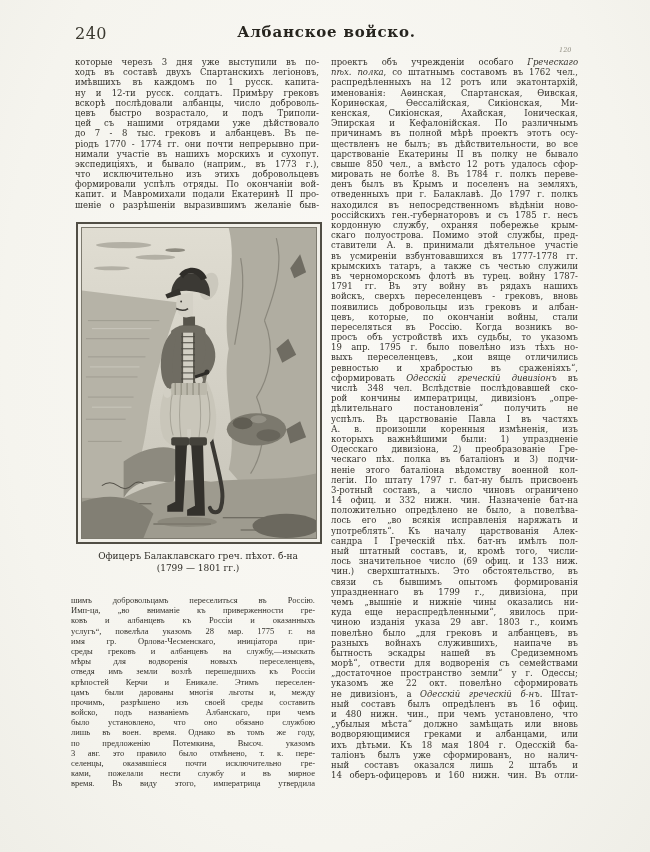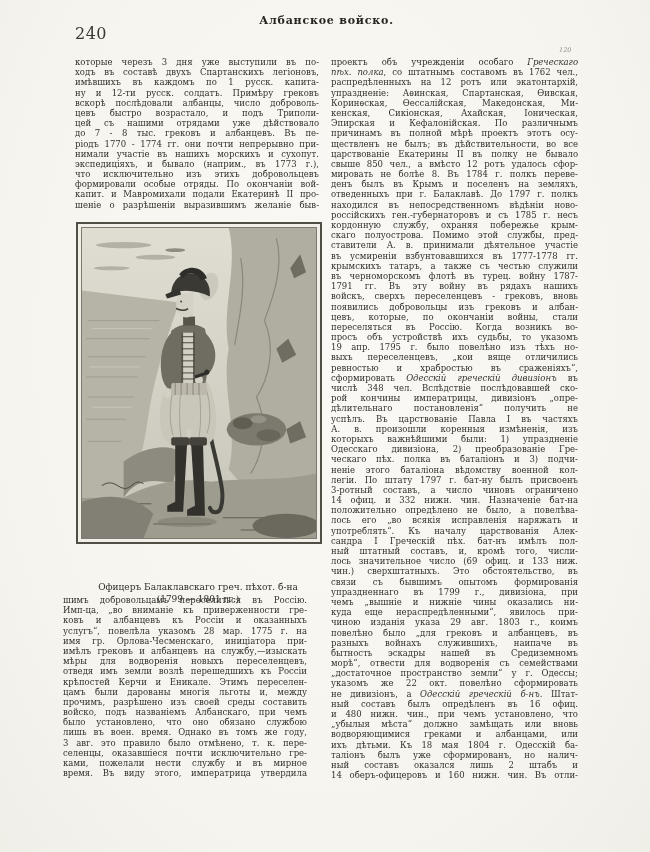--- a/index.html
+++ b/index.html
@@ -10,31 +10,31 @@
     background-image: radial-gradient(ellipse at 50% 40%, #faf9f5 0%, #f5f4ee 70%, #efeee7 100%);
     overflow:hidden;
     font-family:"DejaVu Serif","Liberation Serif",serif;
     color:#34322c;
   }
   .page-number {
     position:absolute; left:75px; top:24px;
     font-size:16px; letter-spacing:0.5px; color:#3a382f;
   }
   .page-title {
-    position:absolute; left:75px; top:14px; width:503px;
-    text-align:center; font-size:11px; font-weight:bold;
+    position:absolute; left:75px; top:23px; width:503px;
+    text-align:center; font-size:15px; font-weight:bold;
     letter-spacing:0.8px; color:#27251f;
   }
   .stray-mark {
     position:absolute; left:559px; top:46px;
     font-size:6.5px; font-style:italic; color:#918e82;
   }
   .col-block { position:absolute; }
   .block-left-top    { left:75px;  top:57px;  width:244px; }
-  .block-left-bottom { left:63px;  top:595px; width:244px; }
+  .block-left-bottom { left:71px;  top:595px; width:244px;font-family:Liberation Serif, serif; }
   .block-right       { left:331px; top:57px;  width:247px; }
   .tline {
     height:10.2px; line-height:10.2px; overflow:hidden;
     font-size:8.5px;
     text-align:justify; text-align-last:justify; -moz-text-align-last:justify;
     white-space:normal; color:#33312b;
   }
   .tline i { font-style:italic; }
   .figure-wrap {
     position:absolute; left:76px; top:222px; width:246px; height:322px;
@@ -46,21 +46,21 @@
   .pic-inner {
     width:100%; height:100%;
     border:1px solid #7d7a6f; background:#d6d3c8; overflow:hidden;
     box-shadow: inset 0 0 14px rgba(60,58,50,0.35);
   }
   .pic-inner svg { display:block; width:100%; height:100%; }
   .caption {
     position:absolute; left:75px; top:550px; width:246px;
     text-align:center; color:#2f2d27;
   }
-  .caption-line1 { font-size:9px; line-height:12px;margin-top:31px; }
+  .caption-line1 { font-size:9px; line-height:12px; }
   .caption-line2 { font-size:9px; line-height:12px; }
 </style>
 </head>
 <body>
 
 <div class="page">
 
   <div class="page-number">240</div>
   <div class="page-title">Албанское войско.</div>
   <div class="stray-mark">120</div>
@@ -71,21 +71,21 @@
       <div class="tline"><span>имѣвшихъ въ каждомъ по 1 русск. капита-</span></div>
       <div class="tline"><span>ну и 12-ти русск. солдатъ. Примѣру грековъ</span></div>
       <div class="tline"><span>вскорѣ послѣдовали албанцы, число доброволь-</span></div>
       <div class="tline"><span>цевъ быстро возрастало, и подъ Триполи-</span></div>
       <div class="tline"><span>цей съ нашими отрядами уже дѣйствовало</span></div>
       <div class="tline"><span>до 7 - 8 тыс. грековъ и албанцевъ. Въ пе-</span></div>
       <div class="tline"><span>ріодъ 1770 - 1774 гг. они почти непрерывно при-</span></div>
       <div class="tline"><span>нимали участіе въ нашихъ морскихъ и сухопут.</span></div>
       <div class="tline"><span>экспедиціяхъ, и бывало (наприм., въ 1773 г.),</span></div>
       <div class="tline"><span>что исключительно изъ этихъ добровольцевъ</span></div>
-      <div class="tline"><span>формировали особые отряды. По окончаніи вой-</span></div>
+      <div class="tline"><span>формировали успѣлъ отряды. По окончаніи вой-</span></div>
       <div class="tline"><span>капит. и Мавромихали подали Екатеринѣ II про-</span></div>
       <div class="tline"><span>шеніе о разрѣшеніи выразившимъ желаніе быв-</span></div>
     </div>
 
   <div class="figure-wrap">
     <div class="pic-outer">
       <div class="pic-inner">
         <svg viewBox="0 0 236 308" preserveAspectRatio="none">
           <defs>
             <linearGradient id="sky" x1="0" y1="0" x2="0" y2="1">
@@ -226,41 +226,42 @@
     <div class="caption-line1">Офицеръ Балаклавскаго греч. пѣхот. б-на</div>
     <div class="caption-line2">(1799 — 1801 гг.)</div>
   </div>
 
   <div class="col-block block-left-bottom">
       <div class="tline"><span>шимъ добровольцамъ переселиться въ Россію.</span></div>
       <div class="tline"><span>Имп-ца, „во вниманіе къ приверженности гре-</span></div>
       <div class="tline"><span>ковъ и албанцевъ къ Россіи и оказанныхъ</span></div>
       <div class="tline"><span>услугъ“, повелѣла указомъ 28 мар. 1775 г. на</span></div>
       <div class="tline"><span>имя гр. Орлова-Чесменскаго, иниціатора при-</span></div>
-      <div class="tline"><span>имѣлъ грековъ и албанцевъ на службу,—изыскать</span></div>
+      <div class="tline"><span>среды грековъ и албанцевъ на службу,—изыскать</span></div>
       <div class="tline"><span>мѣры для водворенія новыхъ переселенцевъ,</span></div>
       <div class="tline"><span>отведя имъ земли возлѣ перешедшихъ къ Россіи</span></div>
       <div class="tline"><span>крѣпостей Керчи и Еникале. Этимъ переселен-</span></div>
       <div class="tline"><span>цамъ были дарованы многія льготы и, между</span></div>
       <div class="tline"><span>прочимъ, разрѣшено изъ своей среды составить</span></div>
       <div class="tline"><span>войско, подъ названіемъ Албанскаго, при чемъ</span></div>
       <div class="tline"><span>было установлено, что оно обязано службою</span></div>
       <div class="tline"><span>лишь въ воен. время. Однако въ томъ же году,</span></div>
+      <div class="tline"><span>по предложенію Потемкина, Высоч. указомъ</span></div>
       <div class="tline"><span>3 авг. это правило было отмѣнено, т. к. пере-</span></div>
       <div class="tline"><span>селенцы, оказавшіеся почти исключительно гре-</span></div>
       <div class="tline"><span>ками, пожелали нести службу и въ мирное</span></div>
       <div class="tline"><span>время. Въ виду этого, императрица утвердила</span></div>
     </div>
 
   <div class="col-block block-right">
       <div class="tline"><span>проектъ объ учрежденіи особаго </span><i>Греческаго</i></div>
       <div class="tline"><i>пѣх. полка</i><span>, со штатнымъ составомъ въ 1762 чел.,</span></div>
       <div class="tline"><span>распредѣленныхъ на 12 ротъ или экатонтархій,</span></div>
-      <div class="tline"><span>упраздненіе: Аѳинская, Спартанская, Ѳивская,</span></div>
-      <div class="tline"><span>Коринѳская, Ѳессалійская, Македонская, Ми-</span></div>
+      <div class="tline"><span>именованія: Аѳинская, Спартанская, Ѳивская,</span></div>
+      <div class="tline"><span>Коринѳская, Ѳессалійская, Сикіонская, Ми-</span></div>
       <div class="tline"><span>кенская, Сикіонская, Ахайская, Іоническая,</span></div>
       <div class="tline"><span>Эпирская и Кефалонійская. По различнымъ</span></div>
       <div class="tline"><span>причинамъ въ полной мѣрѣ проектъ этотъ осу-</span></div>
       <div class="tline"><span>ществленъ не былъ; въ дѣйствительности, во все</span></div>
       <div class="tline"><span>царствованіе Екатерины II въ полку не бывало</span></div>
       <div class="tline"><span>свыше 850 чел., а вмѣсто 12 ротъ удалось сфор-</span></div>
       <div class="tline"><span>мировать не болѣе 8. Въ 1784 г. полкъ переве-</span></div>
       <div class="tline"><span>денъ былъ въ Крымъ и поселенъ на земляхъ,</span></div>
       <div class="tline"><span>отведенныхъ при г. Балаклавѣ. До 1797 г. полкъ</span></div>
       <div class="tline"><span>находился въ непосредственномъ вѣдѣніи ново-</span></div>

